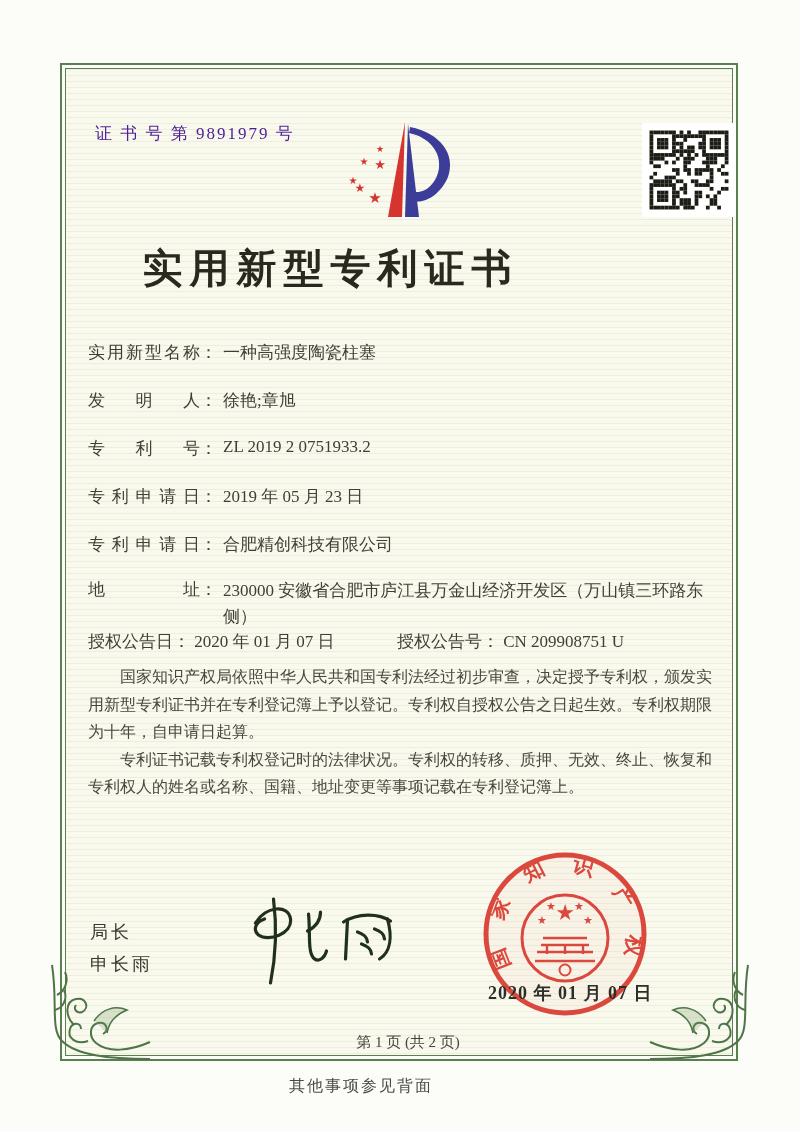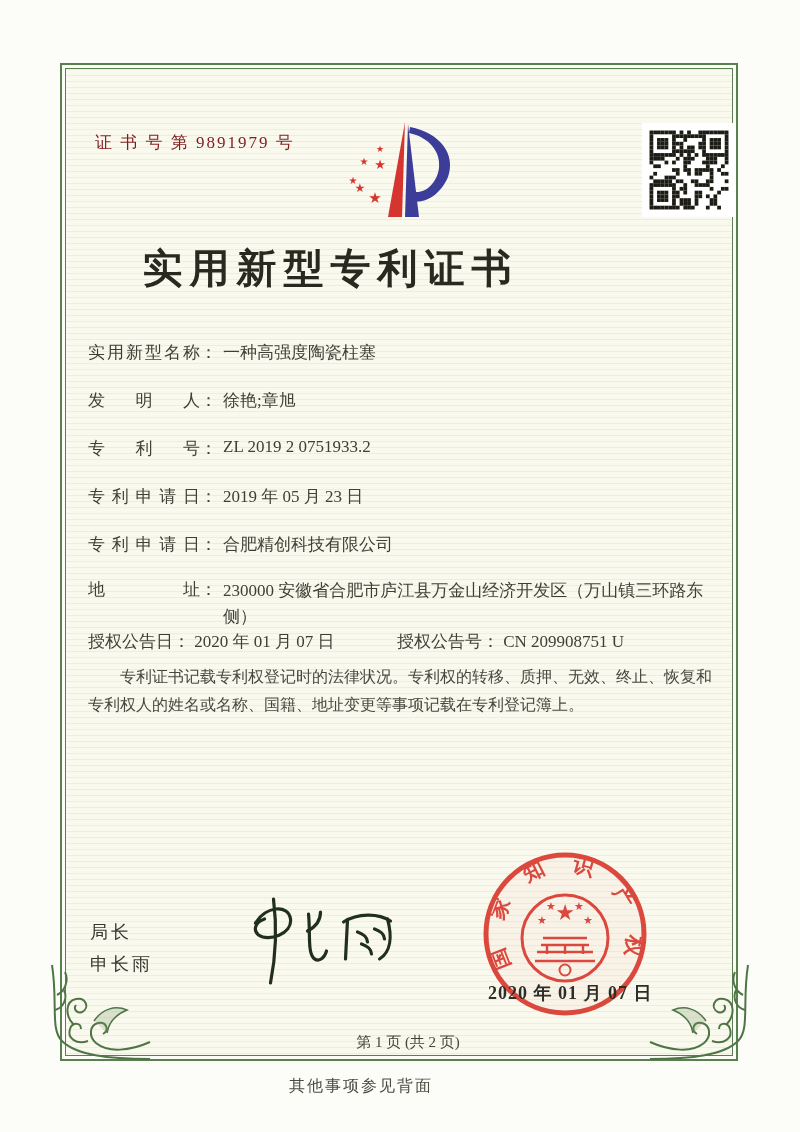--- a/index.html
+++ b/index.html
@@ -14,21 +14,21 @@
     position:absolute;left:65px;top:68px;width:668px;height:988px;
     border:1px solid #5a8050;
     outline:2px solid #5a8050;outline-offset:3px;
     background:
       repeating-linear-gradient(180deg,
         rgba(146,172,116,0.13) 0px, rgba(146,172,116,0.13) 1px,
         rgba(255,255,255,0) 1px, rgba(255,255,255,0) 6px),
       #faf9ee;
     box-sizing:border-box;
   }
-  .cert-no{left:95px;top:131px;font-size:17px;letter-spacing:2px;color:#7f1d1d;}
+  .cert-no{left:95px;top:122px;font-size:17px;letter-spacing:2px;color:#4c1d95;}
   .title{left:0;top:241px;width:661px;text-align:center;font-size:40px;
          letter-spacing:7px;color:#29291f;font-weight:600;}
   .field{left:88px;font-size:17px;color:#3e3f36;white-space:nowrap;}
   .field .label{display:inline-block;width:112px;text-align:justify;
                 text-align-last:justify;vertical-align:top;font-family:Liberation Serif, serif;}
   .field .colon{vertical-align:top;}
   .field .value{margin-left:6px;vertical-align:top;}
   .field .value.wrap{display:inline-block;width:508px;white-space:normal;
                      line-height:26px;}
   .grant-field{font-size:17px;color:#3e3f36;white-space:nowrap;}
@@ -316,20 +316,21 @@
 <div class="abs grant-field" style="left:88px;top:630px">
   <span>授权公告日</span><span>：</span>
   <span>2020 年 01 月 07 日</span>
 </div>
 <div class="abs grant-field" style="left:397px;top:630px">
   <span>授权公告号</span><span>：</span>
   <span>CN 209908751 U</span>
 </div>
 
 <div class="abs paras">
+  <p>国家知识产权局依照中华人民共和国专利法经过初步审查，决定授予专利权，颁发实用新型专利证书并在专利登记簿上予以登记。专利权自授权公告之日起生效。专利权期限为十年，自申请日起算。</p>
   <p>专利证书记载专利权登记时的法律状况。专利权的转移、质押、无效、终止、恢复和专利权人的姓名或名称、国籍、地址变更等事项记载在专利登记簿上。</p>
 </div>
 
 <div class="abs signoff" style="top:920px">局长</div>
 <div class="abs signoff" style="top:952px">申长雨</div>
 
 <svg class="abs" style="left:233px;top:893px;width:175px;height:95px" viewBox="0 0 170 95" fill="none" stroke="#20301c" stroke-width="3.2" stroke-linecap="round">
   <path d="M20,30 C30,13 53,11 55,26 C57,41 33,49 23,42 C17,37 20,29 29,26"></path>
   <path d="M38,6 C41,30 41,60 35,90"></path>
   <path d="M72,38 C80,34 85,27 85,19"></path>

